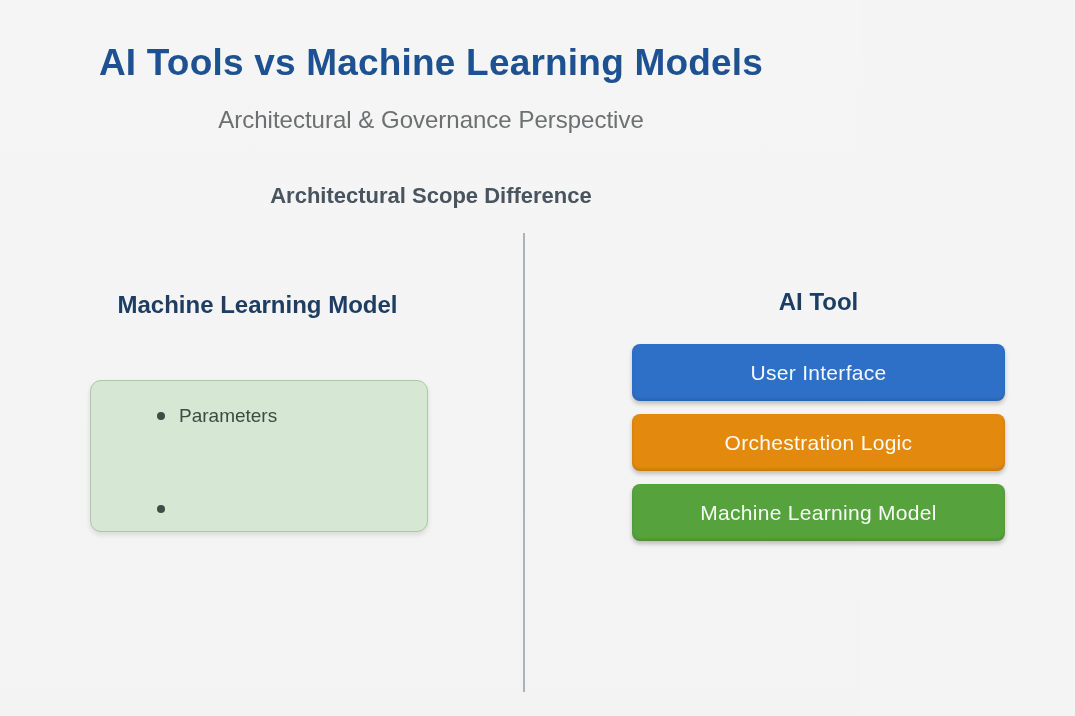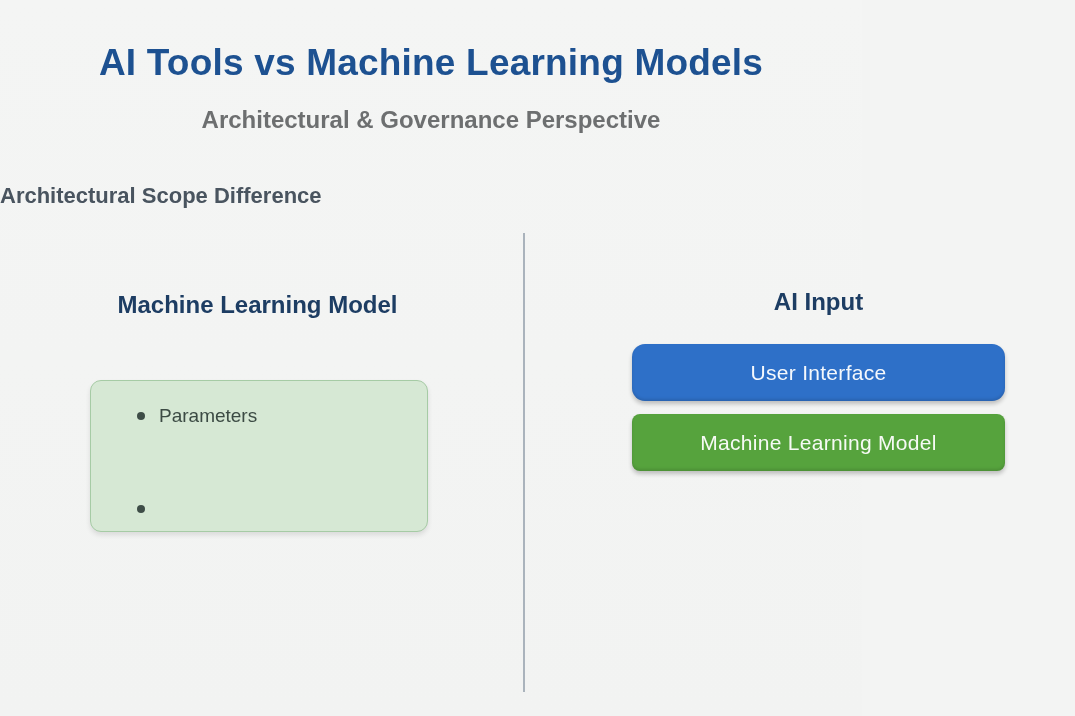--- a/index.html
+++ b/index.html
@@ -26,29 +26,29 @@
     color: #1d5191;
     letter-spacing: 0.2px;
   }
   .subtitle {
     position: absolute;
     top: 106px;
     left: 0;
     width: 100%;
     text-align: center;
     font-size: 24px;
-    font-weight: 700;
+    font-weight: 400;
     color: #6d6f70;
   }
   .section-heading {
     position: absolute;
     top: 183px;
     left: 0;
     width: 100%;
-    text-align: left;
+    text-align: center;
     font-size: 22px;
     font-weight: bold;
     color: #49545f;
   }
   .divider {
     position: absolute;
     left: 523px;
     top: 233px;
     width: 2px;
     height: 459px;
@@ -69,21 +69,21 @@
   .ml-panel {
     position: absolute;
     left: 90px;
     top: 380px;
     width: 338px;
     height: 152px;
     background: #d6e8d4;
     border: 1px solid #a6cba5;
     border-radius: 11px;
     box-shadow: 0 3px 5px rgba(0,0,0,0.10);
-    padding: 24px 18px 18px 46px;
+    padding: 24px 18px 18px 66px;
     display: flex;
     flex-direction: column;
     justify-content: space-between;
   }
   .bullet-row {
     display: flex;
     align-items: center;
     gap: 14px;
     font-size: 19px;
     color: #3c4b44;
@@ -143,24 +143,27 @@
   <div class="ml-panel">
     <div class="bullet-row">
       <span class="bullet-dot"></span>
       <span>Parameters</span>
     </div>
     <div class="bullet-row">
       <span class="bullet-dot"></span>
     </div>
   </div>
 
-  <div class="right-heading">AI Input</div>
+  <div class="right-heading">AI Tool</div>
 
   <div class="layer-stack">
-    <div class="layer" style="background: rgb(46, 112, 200); border-radius: 13px;">
+    <div class="layer" style="background: rgb(46, 112, 200);">
       <span>User Interface</span>
+    </div>
+    <div class="layer" style="background: rgb(226, 137, 14);">
+      <span>Orchestration Logic</span>
     </div>
     <div class="layer" style="background: rgb(86, 163, 61);">
       <span>Machine Learning Model</span>
     </div>
   </div>
 
 </div>
 
 </body></html>

